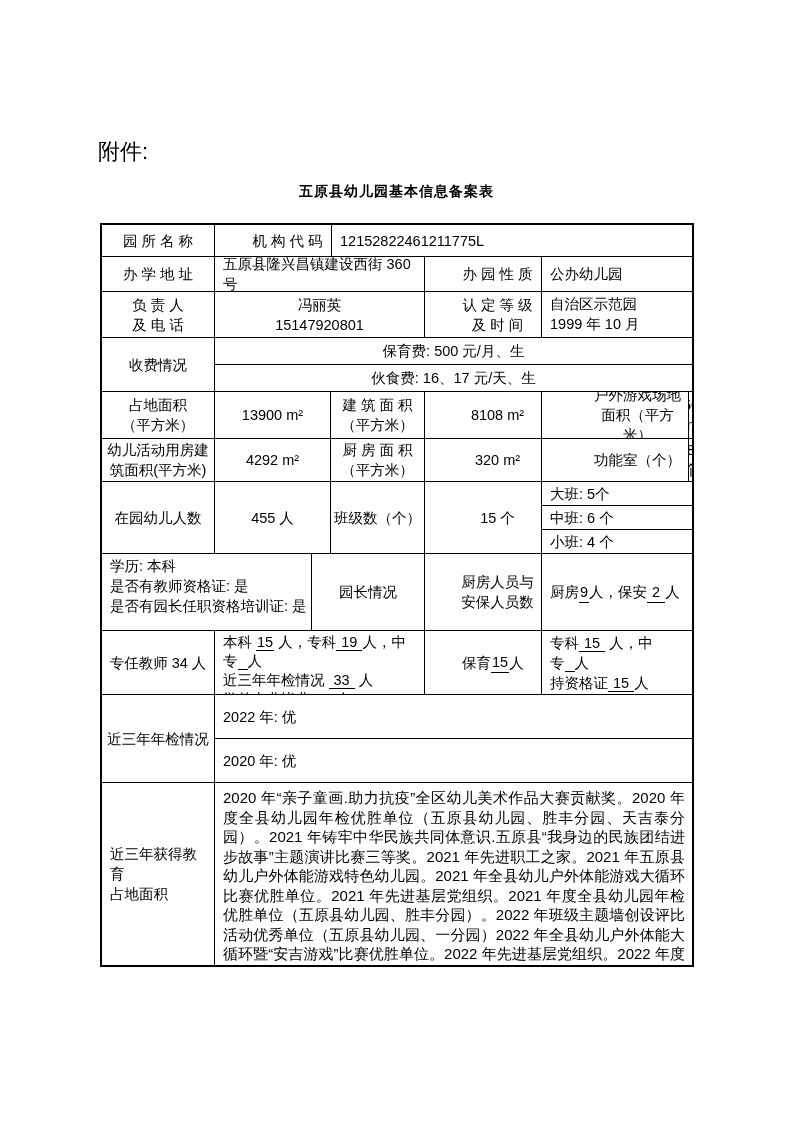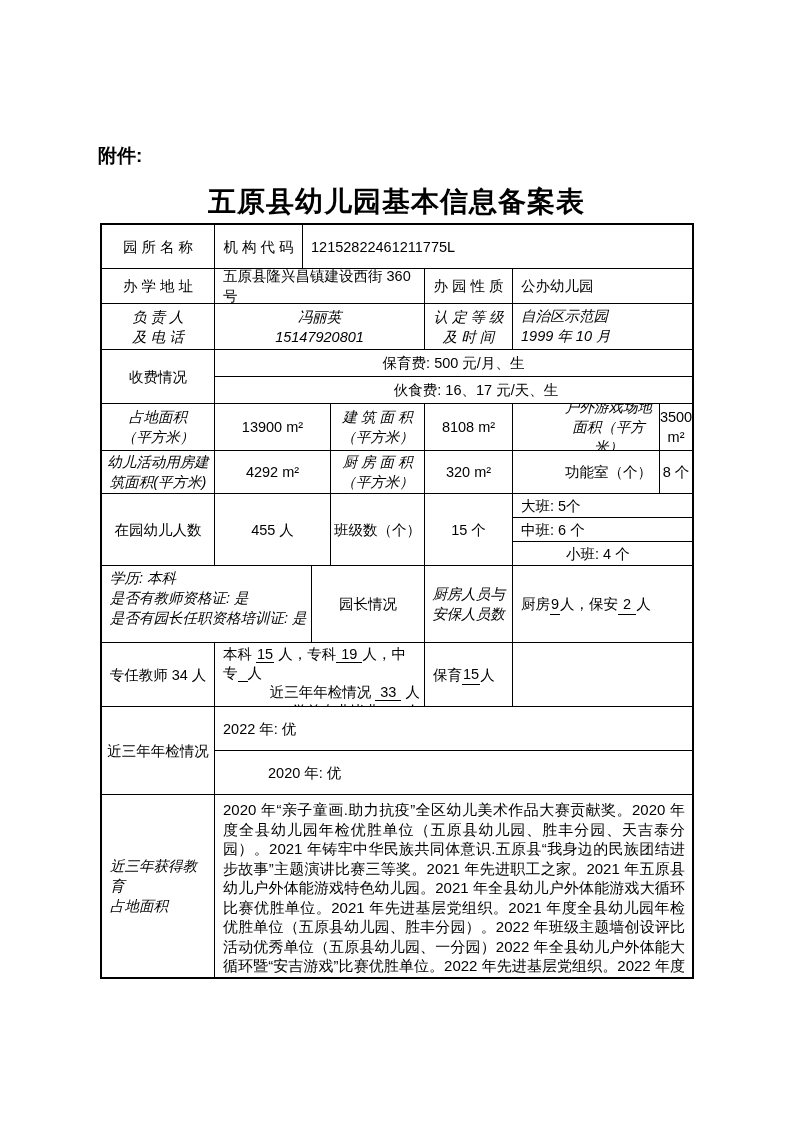--- a/index.html
+++ b/index.html
@@ -2,55 +2,55 @@
 <html><head>
 <meta charset="utf-8">
 <style>
   * { margin:0; padding:0; box-sizing:border-box; }
   html,body { background:#888; }
   #page {
     position:relative; width:793px; height:1122px; background:#ffffff;
     font-family:"Liberation Sans","DejaVu Sans",sans-serif; color:#000;
     margin:0 auto; overflow:hidden;
   }
-  #attachment { position:absolute; left:98px; top:143px; font-size:19px; font-weight:bold; }
+  #attachment { position:absolute; left:98px; top:137px; font-size:22px; font-weight:normal; }
   #doc-title { position:absolute; left:0; top:183px; width:793px; text-align:center;
-    font-size:28px; font-weight:bold; letter-spacing:1px; }
+    font-size:14px; font-weight:bold; letter-spacing:1px; }
   #tbl { position:absolute; left:100px; top:223px; width:594px; border:2px solid #000; }
   .row { display:flex; width:100%; border-bottom:1px solid #000; }
   .row:last-child { border-bottom:none; }
   .c { border-right:1px solid #000; display:flex; align-items:center; justify-content:center;
        font-size:14.5px; line-height:20px; text-align:center; padding:2px; overflow:hidden; }
   .c.fill { flex:1 1 auto; border-right:none; }
   .wA { flex:0 0 113px; } .wB { flex:0 0 116px; } .wC { flex:0 0 94px; }
-  .wD { flex:0 0 88px; }  .wE { flex:0 0 102px;margin-left:45px; } .wBC { flex:0 0 210px; }
+  .wD { flex:0 0 88px;margin-left:29px; }  .wE { flex:0 0 102px;margin-left:45px; } .wBC { flex:0 0 210px; }
   .left { justify-content:flex-start; text-align:left; padding-left:8px; padding-right:4px; }
   .col { flex-direction:column; }
   .stack { flex-direction:column; align-items:stretch; padding:0; }
   .stack > .sub { flex:1 1 0; display:flex; align-items:center; border-bottom:1px solid #000;
        padding-left:8px; text-align:left; }
-  .stack > .sub:last-child { border-bottom:none;margin-left:45px; }
+  .stack > .sub:last-child { border-bottom:none; }
   .stack > .sub.center { justify-content:center; padding-left:0; }
-  .lines div { line-height:20px;font-style:italic; }
+  .lines div { line-height:20px; }
   .u { border-bottom:1px solid #000; white-space:pre; padding:0 1px; }
   #honor-text { display:block; text-align:justify; font-size:15px; line-height:19.5px;
        padding:5px 7px 4px 8px; align-items:flex-start; }
   .tight { line-height:19px; }
 </style>
 </head>
 <body>
 
 <div id="page">
 
   <div id="attachment">附件:</div>
   <div id="doc-title">五原县幼儿园基本信息备案表</div>
 
   <div id="tbl">
 
-    <div class="row" style="height:44px">
+    <div class="row" style="height:32px">
       <div class="c wA">园 所 名 称</div>
       <div class="c wD">机 构 代 码</div>
       <div class="c fill left">12152822461211775L</div>
     </div>
 
     <div class="row" style="height:35px">
       <div class="c wA">办 学 地 址</div>
       <div class="c wBC left">五原县隆兴昌镇建设西街 360 号</div>
       <div class="c wD">办 园 性 质</div>
       <div class="c fill left">公办幼儿园</div>
@@ -143,30 +143,34 @@
           <span>厨房</span>
           <span class="u">9</span>
           <span>人，保安</span>
           <span class="u">&nbsp;2&nbsp;</span>
           <span>人</span>
         </div>
     </div>
 
     <div class="row" style="height:64px">
       <div class="c wA" style="white-space:nowrap">专任教师 34 人</div>
-      <div class="c wBC col left tight" style="align-items:flex-end">
+      <div class="c wBC col left tight" style="align-items:flex-start">
         <div><span>本科 </span><span class="u">15</span><span> 人，专科</span><span class="u">&nbsp;19&nbsp;</span><span>人，中专</span><span class="u">&nbsp;&nbsp;</span><span>人</span></div>
         <div><span>近三年年检情况 </span><span class="u">&nbsp;33&nbsp;</span><span> 人</span></div>
         <div><span>学前专业毕业</span><span class="u">&nbsp;25&nbsp;</span><span>人</span></div>
       </div>
       <div class="c wD left">
           <span>保育 </span>
           <span class="u">15</span>
           <span> 人</span>
         </div>
+      <div class="c fill col left" style="align-items:flex-start">
+        <div><span>专科</span><span class="u">&nbsp;15&nbsp;</span><span> 人，中专</span><span class="u">&nbsp;&nbsp;</span><span>人</span></div>
+        <div><span>持资格证</span><span class="u">&nbsp;15&nbsp;</span><span>人</span></div>
+      </div>
     </div>
 
     <div class="row" style="height:88px">
       <div class="c wA">近三年年检情况</div>
       <div class="c fill stack">
         <div class="sub">2022 年: 优</div>
         <div class="sub">2020 年: 优</div>
       </div>
     </div>
 

